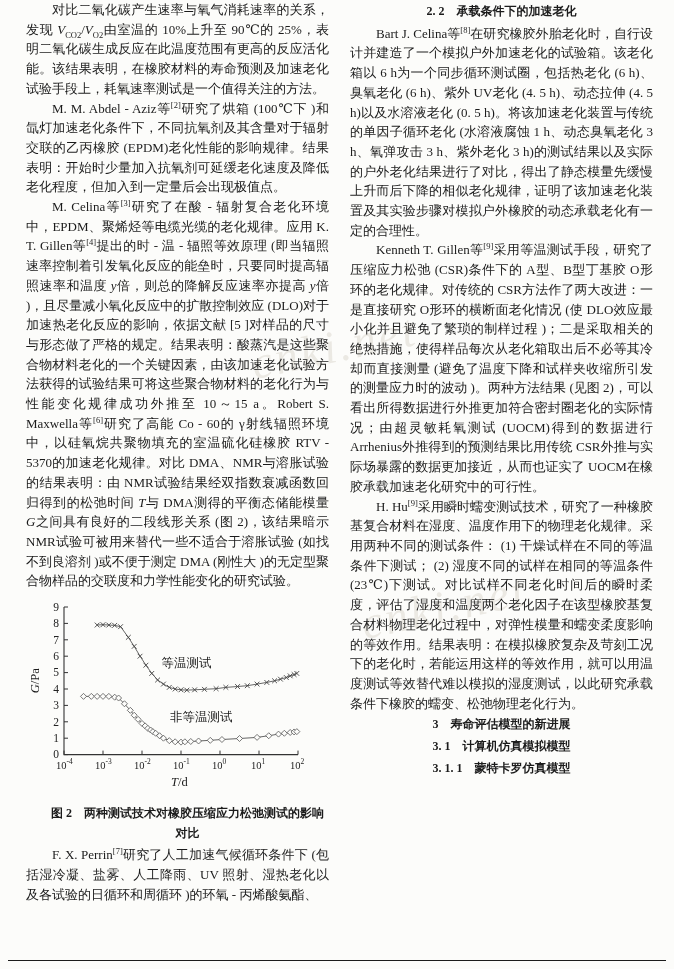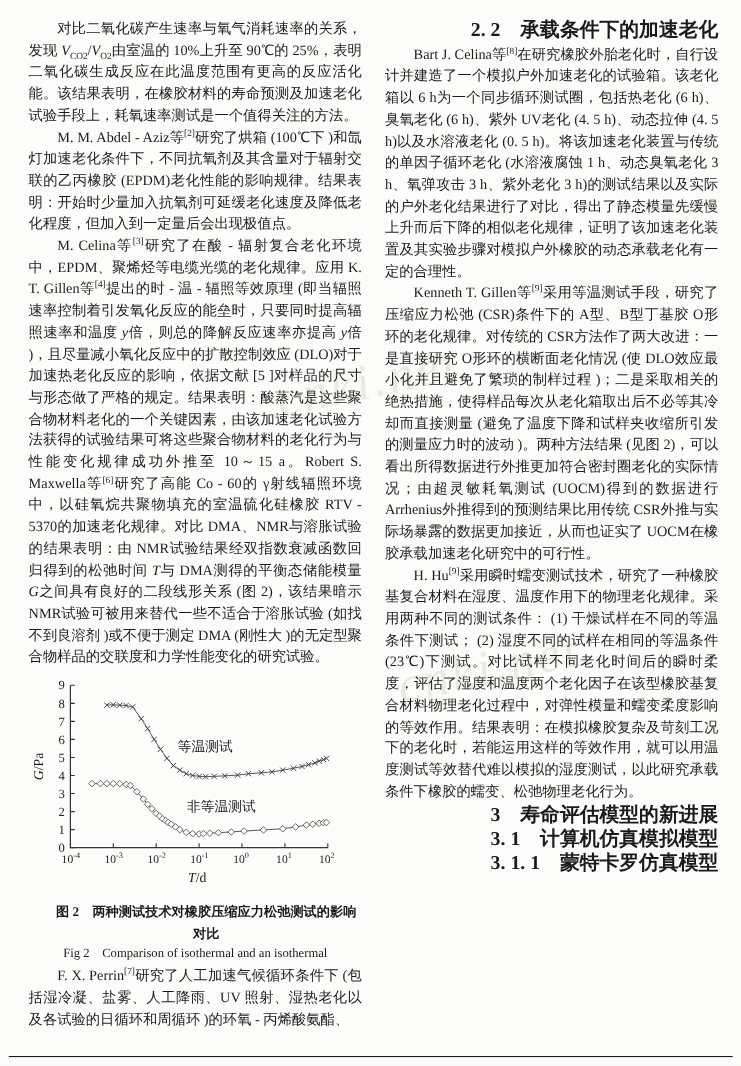--- a/index.html
+++ b/index.html
@@ -1,25 +1,25 @@
 <!DOCTYPE html>
 <html><head>
 <meta charset="utf-8">
 <style>
   html,body{margin:0;padding:0;background:#e9e9e9;}
   .page{position:relative;width:674px;height:969px;background:#fcfcfa;overflow:hidden;
         font-family:"Liberation Serif","DejaVu Serif",serif;color:#1b1b1b;}
-  .cols{position:relative;z-index:1;display:flex;gap:21px;padding:16px 21px 0 26px;font-family:Liberation Serif, serif;}
+  .cols{position:relative;z-index:1;display:flex;gap:21px;padding:0 21px 0 26px;}
   .col{width:303px;font-size:13px;line-height:19.7px;text-align:justify;}
   .para{margin:0;}
   .indent{text-indent:2em;}
   .sup{font-size:8.5px;vertical-align:super;line-height:0;}
   .sub{font-size:8.5px;vertical-align:sub;line-height:0;}
   .ital{font-style:italic;}
-  .heading{font-weight:bold;font-size:18px;margin:2px 0;text-align:right;}
+  .heading{font-weight:bold;font-size:12px;margin:2px 0;text-align:center;}
   .figure{margin:6px 0 2px 0;}
   .chart-wrap{margin-left:2px;}
   .caption-zh{font-weight:bold;font-size:12px;text-align:center;margin-top:3px;margin-left:20px;}
   .caption-en{font-size:11.5px;text-align:center;line-height:16px;}
   .footer-rule{position:absolute;left:8px;right:8px;top:960px;border-top:1.6px solid #1c1c1c;z-index:2;}
   .wm{position:absolute;z-index:0;font-style:italic;font-size:46px;letter-spacing:3px;
       color:#dedad2;opacity:.55;transform:rotate(-12deg);white-space:nowrap;}
   .wm2{top:580px;left:360px;}
   .wm1{top:320px;left:250px;}
 </style>
@@ -145,21 +145,20 @@
               <path d="M256.35 133.27999999999997 L259.35 136.27999999999997 L256.35 139.27999999999997 L253.35000000000002 136.27999999999997 Z" fill="#fcfcfa" stroke="#555" stroke-width="0.8"></path>
               <path d="M262.2 132.45999999999998 L265.2 135.45999999999998 L262.2 138.45999999999998 L259.2 135.45999999999998 Z" fill="#fcfcfa" stroke="#555" stroke-width="0.8"></path>
               <path d="M266.1 131.968 L269.1 134.968 L266.1 137.968 L263.1 134.968 Z" fill="#fcfcfa" stroke="#555" stroke-width="0.8"></path>
               <path d="M268.83 131.64 L271.83 134.64 L268.83 137.64 L265.83 134.64 Z" fill="#fcfcfa" stroke="#555" stroke-width="0.8"></path>
               <text x="142.07999999999998" y="123.97999999999999" font-size="12.5" fill="#1b1b1b">非等温测试</text>
               <text x="143" y="188.6" font-size="12.5" fill="#1b1b1b"><tspan font-style="italic">T</tspan><tspan>/d</tspan></text>
               <text font-size="12.5" fill="#1b1b1b" text-anchor="middle" transform="translate(11 83.8) rotate(-90)"><tspan font-style="italic">G</tspan><tspan>/Pa</tspan></text>
             </svg>
         </div>
         <div class="caption-zh">图 2　两种测试技术对橡胶压缩应力松弛测试的影响对比</div>
-        <div class="caption-en">Fig 2　Comparison of isothermal and an isothermal</div>
       </div>
 
       <p class="para indent"><span>F. X. Perrin</span><span class="sup">[7]</span><span>研究了人工加速气候循环条件下 (包括湿冷凝、盐雾、人工降雨、UV 照射、湿热老化以及各试验的日循环和周循环 )的环氧 - 丙烯酸氨酯、</span></p>
 
     </div>
 
     <div class="col">
 
 
       <div class="heading">2. 2　承载条件下的加速老化</div>

